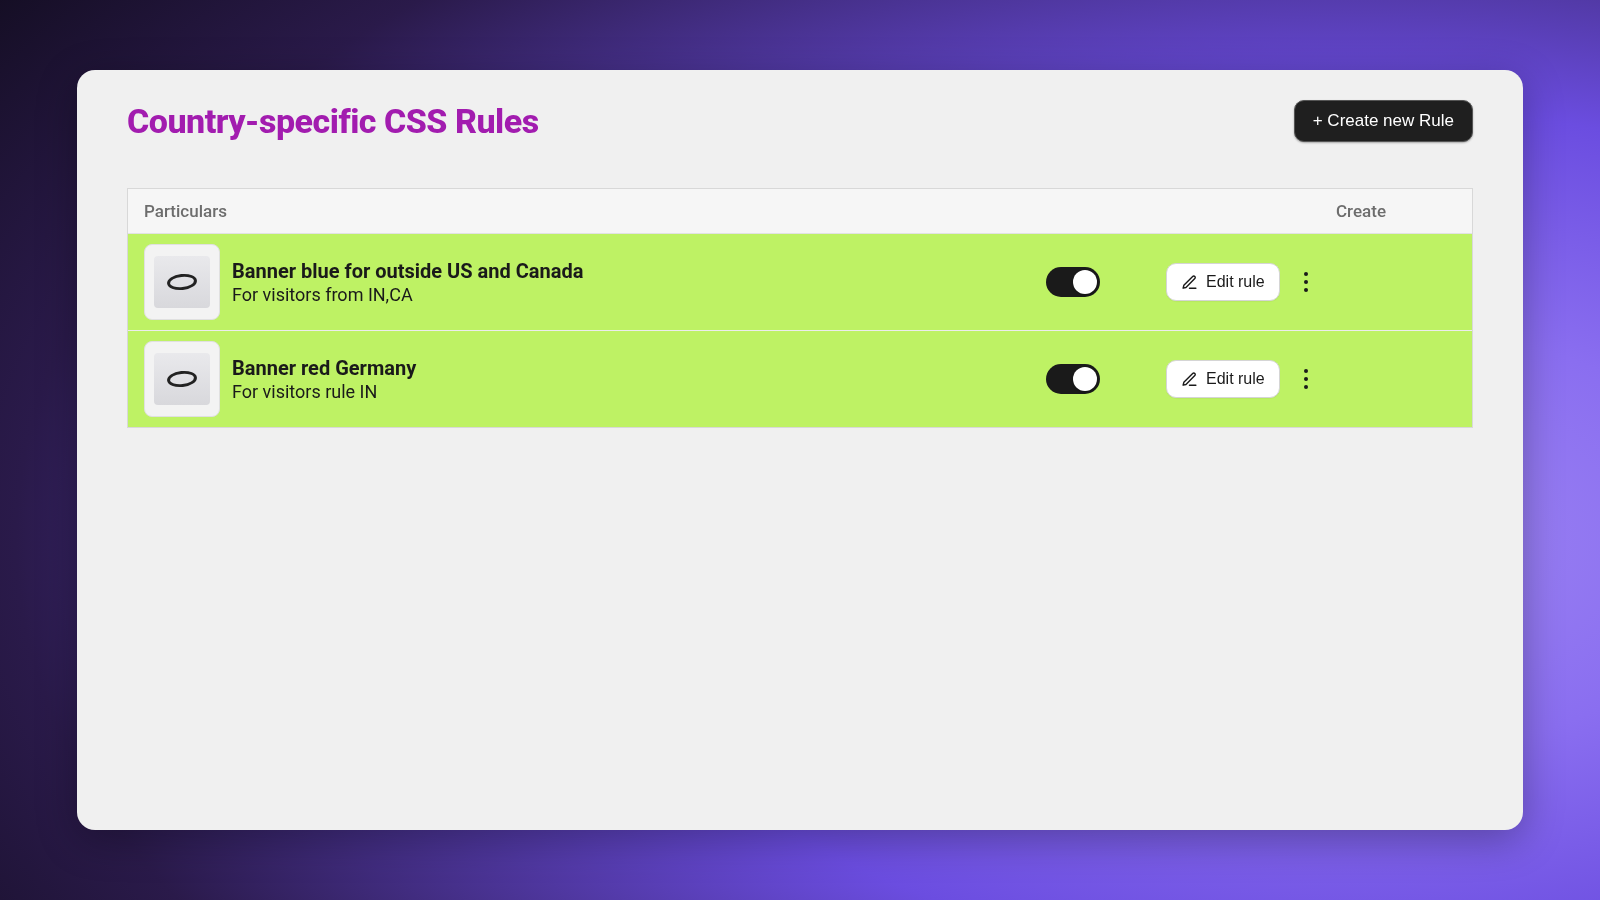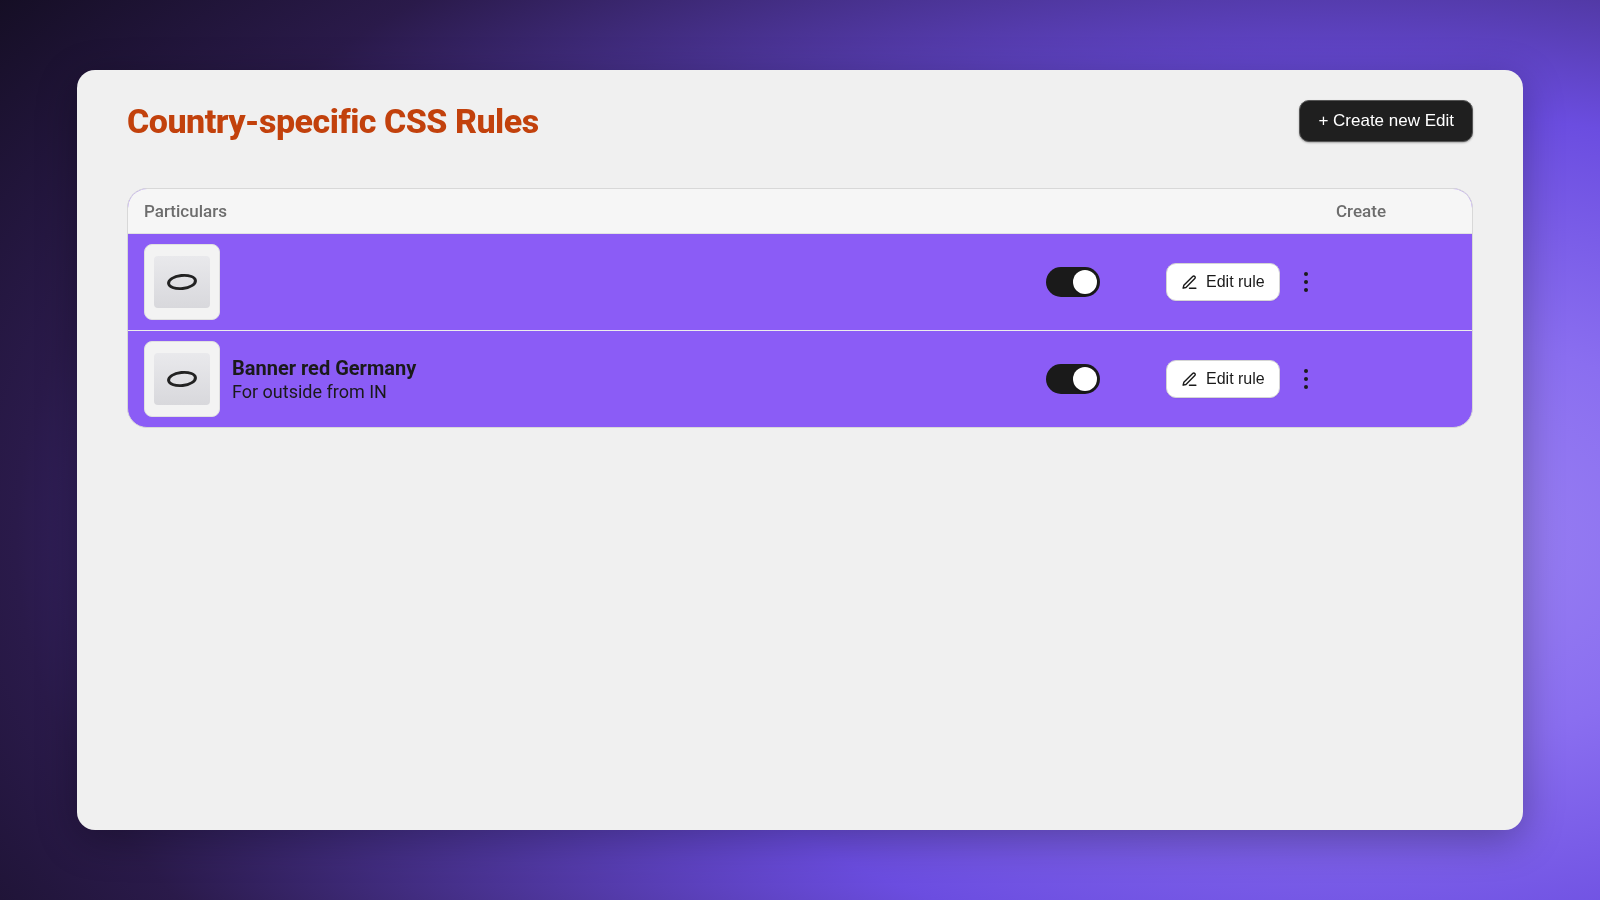--- a/index.html
+++ b/index.html
@@ -20,39 +20,39 @@
   }
   .header-row {
     display: flex;
     justify-content: space-between;
     align-items: center;
     margin-bottom: 46px;
   }
   .page-title {
     font-size: 34px;
     font-weight: 800;
-    color: #c2410c;
+    color: #a21caf;
     letter-spacing: -0.5px;
   }
   .create-btn {
     background: #1f1f1f;
     color: #fff;
     border: 1px solid #555;
     padding: 10px 18px;
     border-radius: 10px;
     font-size: 17px;
     font-weight: 500;
     cursor: pointer;
     box-shadow: 0 1px 2px rgba(0,0,0,0.3);
   }
   .table-wrap {
     border: 1px solid #d8d8d8;
-    border-radius: 20px;
+    border-radius: 0;
     overflow: hidden;
-    background: #8b5cf6;
+    background: #bef264;
   }
   .thead {
     display: flex;
     background: #f6f6f6;
     border-bottom: 1px solid #e2e2e2;
     padding: 12px 16px;
     font-size: 17px;
     color: #6d6d6d;
     font-weight: 500;
   }
@@ -153,35 +153,39 @@
   .kebab span {
     width: 4px; height: 4px; background:#1a1a1a; border-radius:50%;
   }
 </style>
 </head>
 <body>
 
 <div class="panel">
   <div class="header-row">
     <h1 class="page-title">Country-specific CSS Rules</h1>
-    <button class="create-btn">+ Create new Edit</button>
+    <button class="create-btn">+ Create new Rule</button>
   </div>
 
   <div class="table-wrap">
     <div class="thead">
       <div class="col-particulars">Particulars</div>
       <div class="col-status">Create</div>
     </div>
 
     <div class="row">
       <div class="col-particulars">
         <div class="thumb">
           <div class="thumb-inner">
               <div class="ring"></div>
             </div>
+        </div>
+        <div class="rule-text">
+          <div class="rule-title">Banner blue for outside US and Canada</div>
+          <div class="rule-sub">For visitors from IN,CA</div>
         </div>
       </div>
       <div class="col-status">
         <div class="toggle">
             <div class="knob"></div>
           </div>
       </div>
       <div class="col-action action-cell">
         <button class="edit-btn">
           <svg class="pencil" viewBox="0 0 24 24" fill="none" stroke="#1a1a1a" stroke-width="2" stroke-linecap="round" stroke-linejoin="round">
@@ -200,21 +204,21 @@
 
     <div class="row">
       <div class="col-particulars">
         <div class="thumb">
           <div class="thumb-inner">
               <div class="ring"></div>
             </div>
         </div>
         <div class="rule-text">
           <div class="rule-title">Banner red Germany</div>
-          <div class="rule-sub">For outside from IN</div>
+          <div class="rule-sub">For visitors rule IN</div>
         </div>
       </div>
       <div class="col-status">
         <div class="toggle">
             <div class="knob"></div>
           </div>
       </div>
       <div class="col-action action-cell">
         <button class="edit-btn">
           <svg class="pencil" viewBox="0 0 24 24" fill="none" stroke="#1a1a1a" stroke-width="2" stroke-linecap="round" stroke-linejoin="round">

